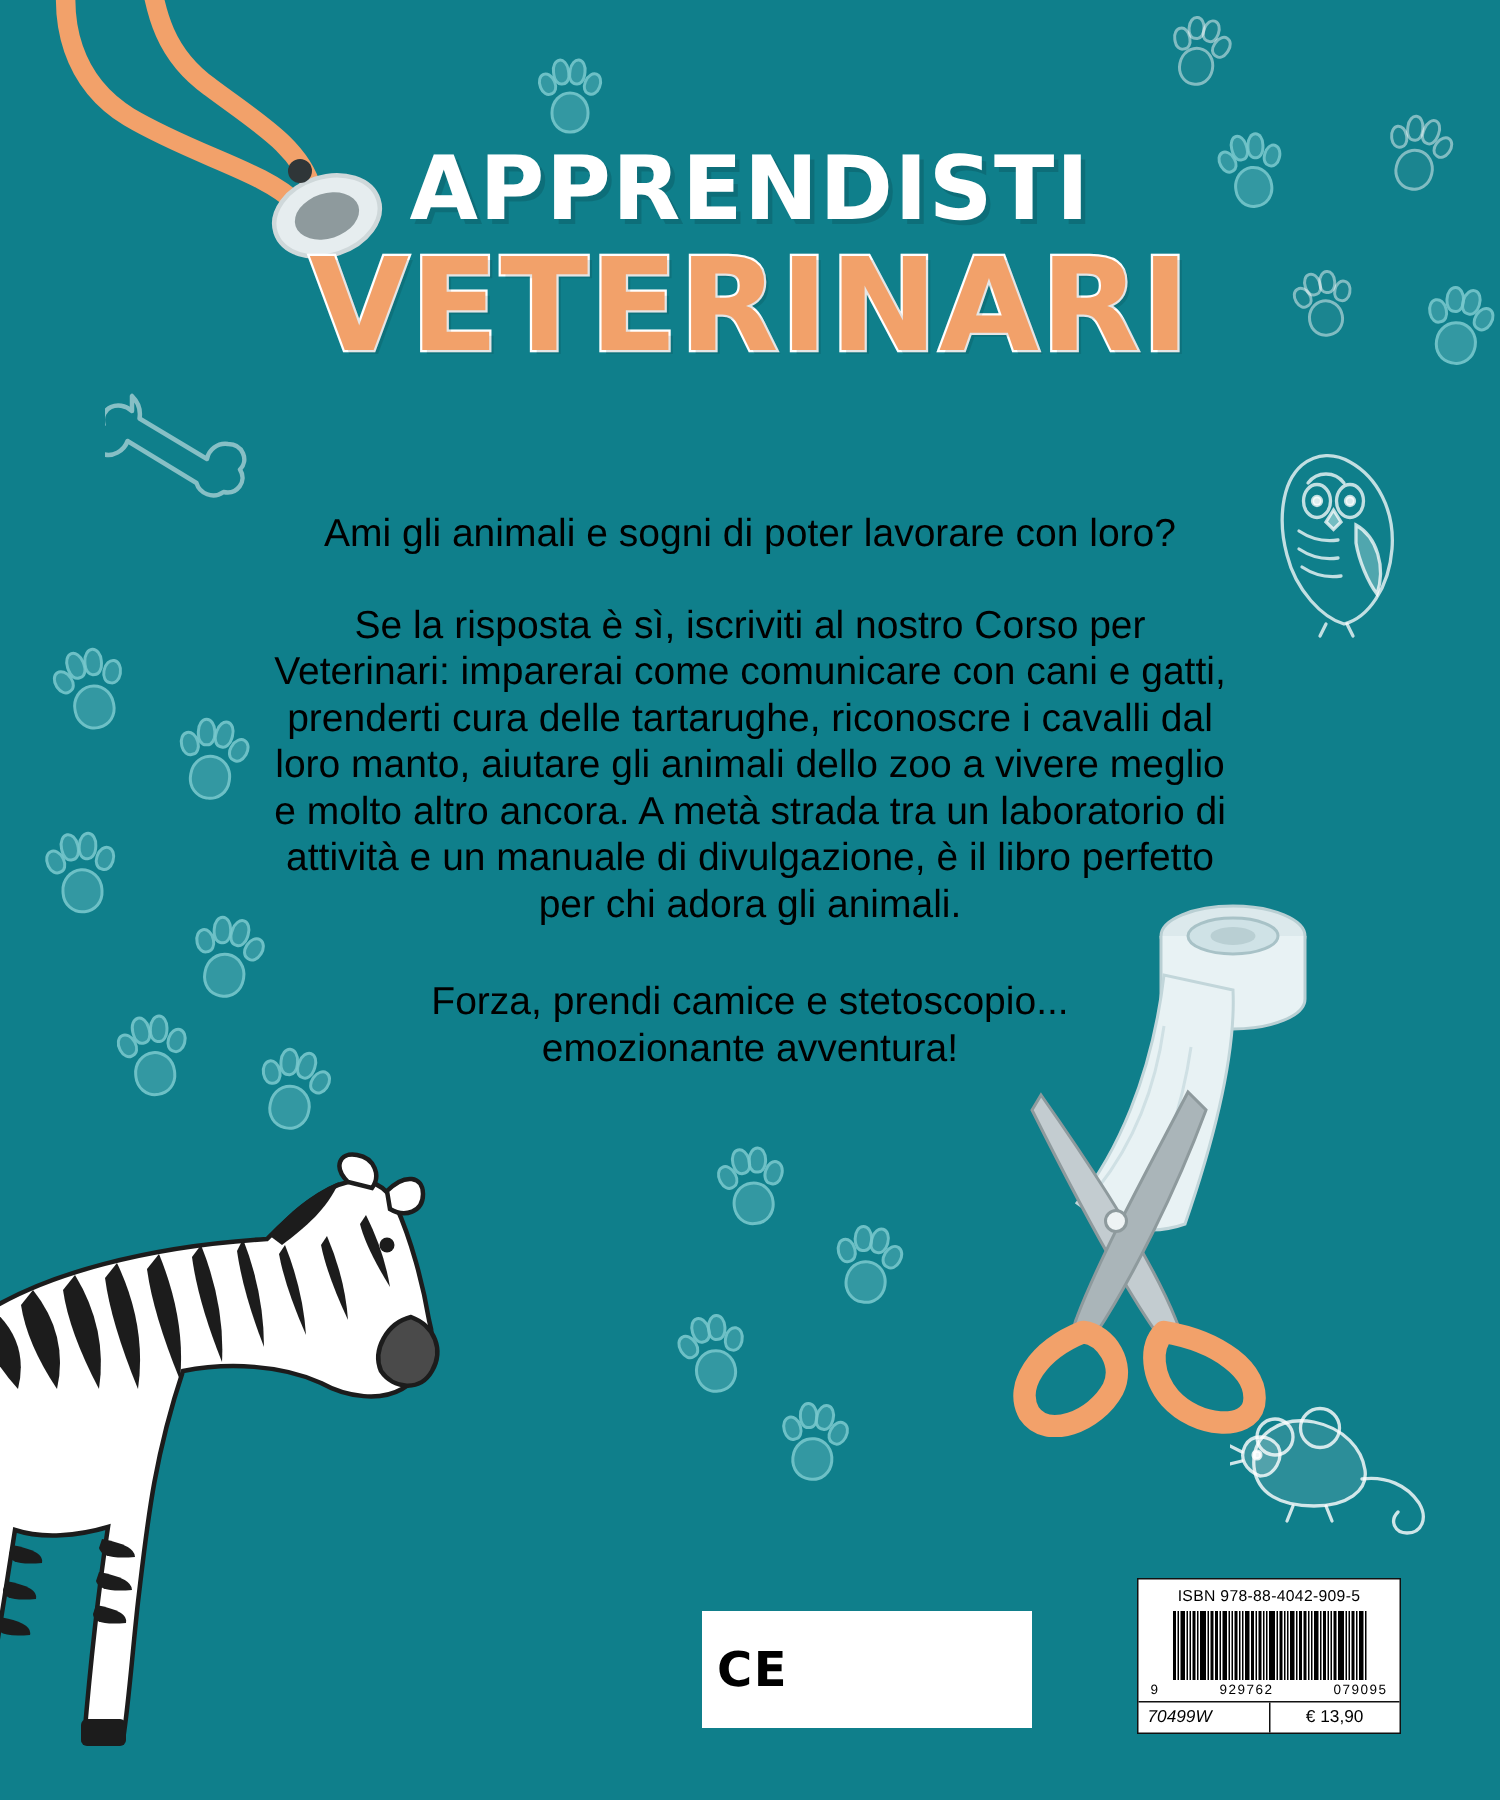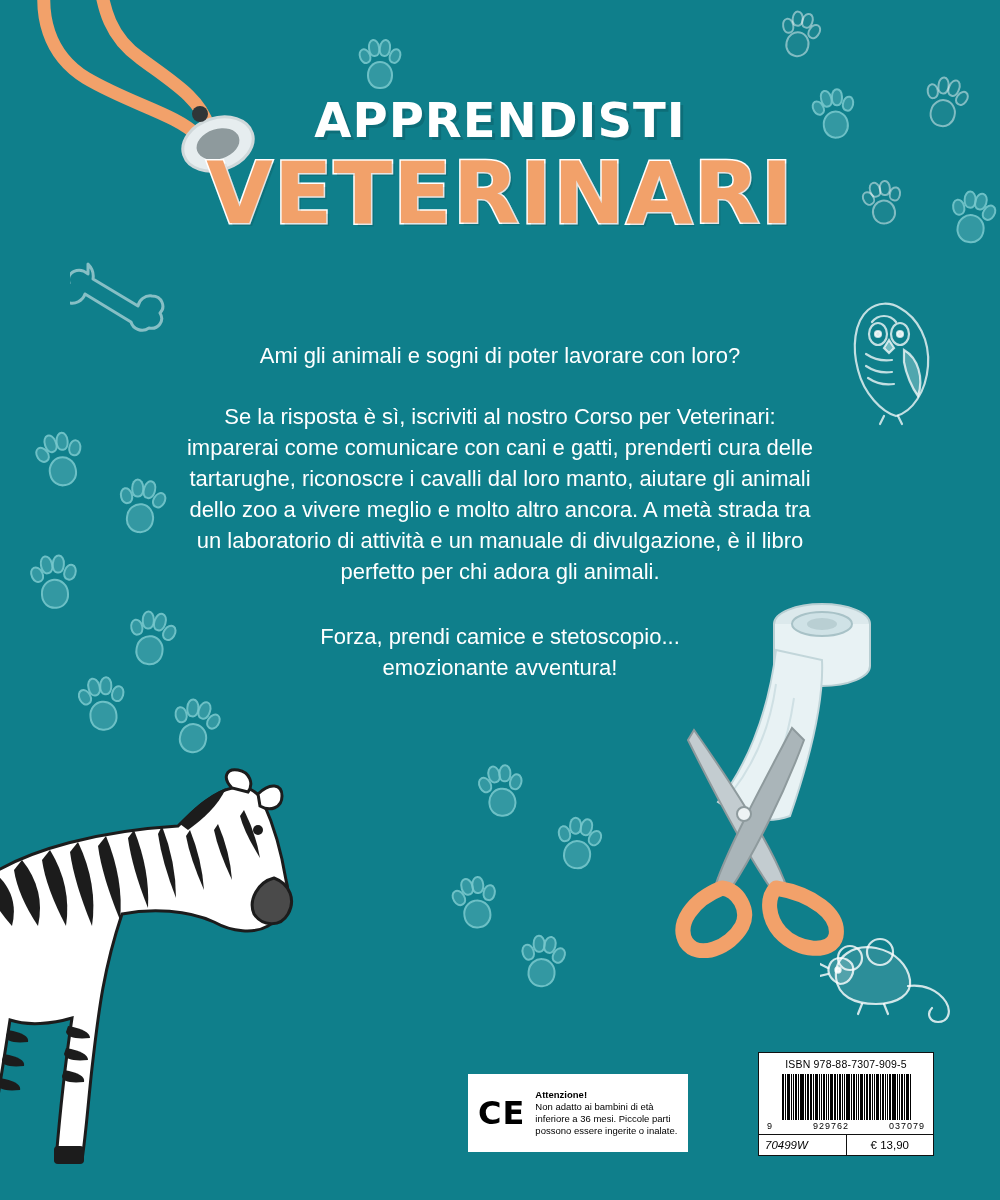--- a/index.html
+++ b/index.html
@@ -52,21 +52,21 @@
   .title-block {
     position: absolute;
     left: 0;
     right: 0;
     top: 96px;
     text-align: center;
   }
   .title-1 {
     font-family: "DejaVu Sans", sans-serif;
     font-weight: bold;
-    font-size: 48px;
+    font-size: 59px;
     letter-spacing: 1px;
     color: #ffffff;
     line-height: 1.0;
     text-shadow: 3px 3px 0 rgba(0,0,0,0.13);
   }
   .title-2 {
     font-family: "DejaVu Sans", sans-serif;
     font-weight: bold;
     font-size: 86px;
     letter-spacing: 1px;
@@ -78,23 +78,23 @@
     text-shadow: 3px 3px 0 rgba(0,0,0,0.10);
   }
 
   
   .copy {
     position: absolute;
     left: 180px;
     width: 640px;
     top: 340px;
     text-align: center;
-    color: #ffffff;
+    color: #000000;
     font-family: "Liberation Sans", sans-serif;
-    font-size: 22px;
+    font-size: 26px;
     line-height: 31px;
   }
   .copy p { margin: 0 0 26px 0; }
   .copy p.lead { margin-bottom: 30px; }
   .copy p:last-child { margin-bottom: 0; }
   .copy .final { margin-top: 34px; }
 
   
   .ce-box {
     position: absolute;
@@ -427,28 +427,24 @@
 
   <div class="copy">
     <p class="lead">Ami gli animali e sogni di poter lavorare con loro?</p>
     <p>Se la risposta è sì, iscriviti al nostro Corso per Veterinari: imparerai come comunicare con cani e gatti, prenderti cura delle tartarughe, riconoscre i cavalli dal loro manto, aiutare gli animali dello zoo a vivere meglio e molto altro ancora. A metà strada tra un laboratorio di attività e un manuale di divulgazione, è il libro perfetto per chi adora gli animali.</p>
     <p class="final" style="margin-bottom:0;">Forza, prendi camice e stetoscopio...</p>
     <p>emozionante avventura!</p>
   </div>
 
   <div class="ce-box">
     <div class="ce-mark">CE</div>
-    <div class="ce-text">
-      <div class="warn">Attenzione!</div>
-      <div>Non adatto ai bambini di età inferiore a 36 mesi. Piccole parti possono essere ingerite o inalate.</div>
-    </div>
   </div>
 
   <div class="barcode-box">
-    <div class="isbn-text">ISBN 978-88-7307-909-5</div>
+    <div class="isbn-text">ISBN 978-88-4042-909-5</div>
     <div class="bars">
       <i style="width:2px"></i>
         <i style="width:1px"></i>
         <i style="width:3px"></i>
         <i style="width:1px"></i>
       <i style="width:1px"></i>
         <i style="width:2px"></i>
         <i style="width:1px"></i>
         <i style="width:4px"></i>
       <i style="width:1px"></i>
@@ -488,21 +484,21 @@
         <i style="width:1px"></i>
         <i style="width:1px"></i>
       <i style="width:2px"></i>
         <i style="width:1px"></i>
         <i style="width:3px"></i>
         <i style="width:1px"></i>
     </div>
     <div class="barcode-digits">
       <span>9</span>
       <span>929762</span>
-      <span>037079</span>
+      <span>079095</span>
     </div>
     <div class="price-row">
       <div class="code">70499W</div>
       <div class="price">€  13,90</div>
     </div>
   </div>
 
 </div>
 
 </body></html>

